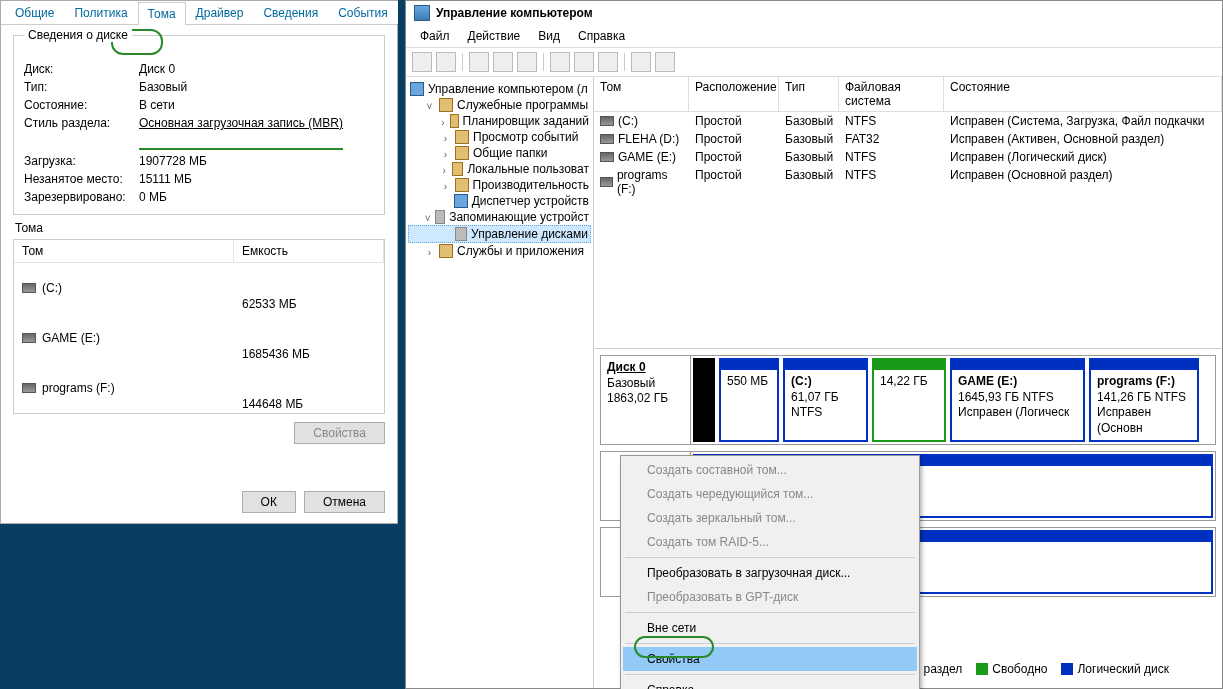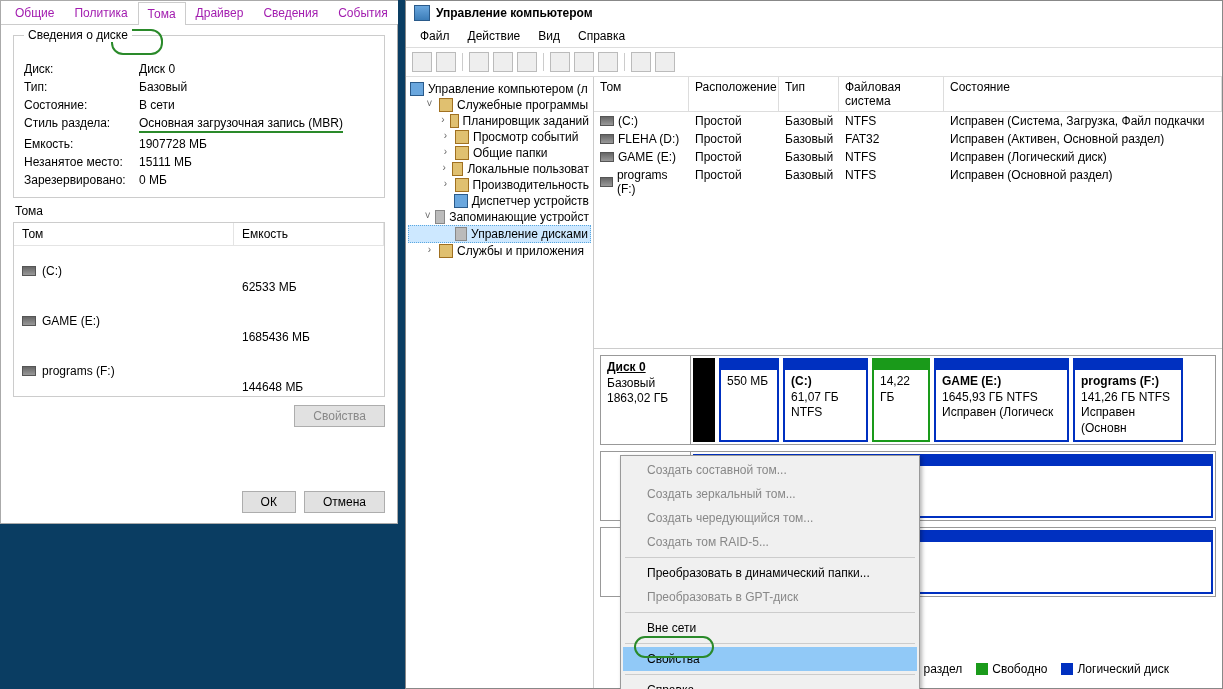--- a/index.html
+++ b/index.html
@@ -4,30 +4,30 @@
 <style>
 * { box-sizing: border-box; margin: 0; padding: 0; font-family: "Segoe UI", Tahoma, sans-serif; font-size: 12px; }
 body { background: #0a3d62; width: 1223px; height: 689px; position: relative; overflow: hidden; }
 
 
 .props-dialog { position: absolute; left: 0; top: 0; width: 398px; height: 524px; background: #fff; border: 1px solid #aaa; }
 .props-title { display: flex; align-items: center; justify-content: space-between; padding: 4px 8px; background: #fff; }
 .props-title span { font-size: 12px; }
 .close-x { width: 30px; text-align: center; color: #444; cursor: default; }
 .tabs { display: flex; border-bottom: 1px solid #ccc; padding: 0 4px; }
-.tab { padding: 4px 9px; border: 1px solid transparent; border-bottom: none; color: #a21caf; cursor: default; background: #fff; }
+.tab { padding: 4px 9px; border: 1px solid transparent; border-bottom: none; color: #0369a1; cursor: default; background: #fff; }
 .tab.active { border-color: #ccc; background: #fff; position: relative; top: 1px; }
 .tab-highlight { position: relative; }
 .tab-highlight::after { content: ""; position: absolute; left: 110px; top: 28px; width: 48px; height: 22px; border: 2px solid #2a8a2a; border-radius: 12px; pointer-events: none; }
 
 .fieldset { margin: 10px 12px 6px; border: 1px solid #ccc; padding: 8px 10px 10px; }
 .fieldset-title { position: relative; top: -16px; background: #fff; display: inline-block; padding: 0 4px; }
 .kv { display: flex; margin-top: 4px; }
 .kv .k { width: 115px; }
-.underline-green { border-bottom: 2px solid #2a8a2a; padding-bottom: 1px; }
+.underline-green { border-bottom: 2px solid #2a8a2a; padding-bottom: 18px; text-decoration: underline; }
 
 .volumes-label { margin: 6px 14px 4px; }
 .vol-table { margin: 0 12px; border: 1px solid #ccc; }
 .vol-head { display: flex; background: #fff; border-bottom: 1px solid #e4e4e4; }
 .vol-head div { padding: 4px 8px; border-right: 1px solid #e4e4e4; }
 .vol-head .c1 { width: 220px; }
 .vol-head .c2 { flex: 1; }
 .vol-row { display: flex; padding: 2px 8px; }
 .vol-row .c1 { width: 220px; display: flex; align-items: center; gap: 6px; }
 .vol-row .c2 { flex: 1; margin-top: 32px; }
@@ -43,21 +43,21 @@
 .mgmt-title { display: flex; align-items: center; padding: 4px 8px; gap: 6px; font-weight: bold; }
 .mgmt-title .mgmt-icon { width: 16px; height: 16px; background: linear-gradient(#6aa7de,#3c7db8); border: 1px solid #2a5a8a; }
 .menu-bar { display: flex; gap: 2px; padding: 2px 6px; border-bottom: 1px solid #ddd; }
 .menu-bar span { padding: 2px 8px; cursor: default; }
 .toolbar { display: flex; gap: 4px; padding: 4px 6px; border-bottom: 1px solid #ddd; align-items: center; }
 .tb-btn { width: 20px; height: 20px; border: 1px solid #bbb; background: #eee; display: inline-block; }
 .tb-sep { width: 1px; height: 18px; background: #ccc; margin: 0 2px; }
 
 .mgmt-body { flex: 1; display: flex; overflow: hidden; }
 .tree { width: 188px; border-right: 1px solid #ccc; padding: 4px 2px; overflow: hidden; white-space: nowrap; }
-.tree-row { display: flex; align-items: flex-start; gap: 4px; padding: 1px 2px; cursor: default; }
+.tree-row { display: flex; align-items: flex-end; gap: 4px; padding: 1px 2px; cursor: default; }
 .tree-row.sel { background: #cde8ff; border: 1px dotted #5aa7e0; }
 .tw { display: inline-block; width: 11px; text-align: center; color: #666; font-size: 10px; }
 .ti { width: 14px; height: 14px; background: #e0c070; border: 1px solid #a07020; display: inline-block; }
 .ti.blue { background: #6aa7de; border-color: #2a5a8a; }
 .ti.grey { background: #bbb; border-color: #888; }
 .indent1 { padding-left: 16px; }
 .indent2 { padding-left: 32px; }
 
 .right-pane { flex: 1; display: flex; flex-direction: column; overflow: hidden; }
 .vol-grid { border-bottom: 1px solid #ccc; }
@@ -121,21 +121,21 @@
       </div>
     <div class="kv">
         <span class="k">Состояние:</span>
         <span>В сети</span>
       </div>
     <div class="kv">
         <span class="k">Стиль раздела:</span>
         <span class="underline-green">Основная загрузочная запись (MBR)</span>
       </div>
     <div class="kv">
-        <span class="k">Емкость:</span>
+        <span class="k">Загрузка:</span>
         <span>1907728 МБ</span>
       </div>
     <div class="kv">
         <span class="k">Незанятое место:</span>
         <span>15111 МБ</span>
       </div>
     <div class="kv">
         <span class="k">Зарезервировано:</span>
         <span>0 МБ</span>
       </div>
@@ -326,21 +326,21 @@
           </div>
           <div class="parts">
             <div class="part part-blk" style="width:22px"></div>
             <div class="part part-blue" style="width:60px">
               <div>550 МБ</div>
             </div>
             <div class="part part-blue" style="width:85px">
               <div class="pname">(C:)</div>
               <div>61,07 ГБ NTFS</div>
             </div>
-            <div class="part part-green free" style="width:58px">
+            <div class="part part-green free" style="width:74px">
               <div>14,22 ГБ</div>
             </div>
             <div class="part part-blue" style="width:135px">
               <div class="pname">GAME  (E:)</div>
               <div>1645,93 ГБ NTFS</div>
               <div>Исправен (Логическ</div>
             </div>
             <div class="part part-blue" style="width:110px">
               <div class="pname">programs  (F:)</div>
               <div>141,26 ГБ NTFS</div>
@@ -360,25 +360,25 @@
               <div class="part part-blue" style="flex:1"></div>
             </div>
         </div>
       </div>
     </div>
   </div>
 </div>
 
 <div class="ctx-menu">
   <div class="ctx-item disabled">Создать составной том...</div>
+  <div class="ctx-item disabled">Создать чередующийся том...</div>
   <div class="ctx-item disabled">Создать зеркальный том...</div>
-  <div class="ctx-item disabled">Создать чередующийся том...</div>
   <div class="ctx-item disabled">Создать том RAID-5...</div>
   <div class="ctx-sep"></div>
-  <div class="ctx-item">Преобразовать в динамический папки...</div>
+  <div class="ctx-item">Преобразовать в загрузочная диск...</div>
   <div class="ctx-item disabled">Преобразовать в GPT-диск</div>
   <div class="ctx-sep"></div>
   <div class="ctx-item">Вне сети</div>
   <div class="ctx-sep"></div>
   <div class="ctx-item hl">Свойства</div>
   <div class="ctx-sep"></div>
   <div class="ctx-item">Справка</div>
 </div>
 <div class="ctx-hl-ring"></div>
 

